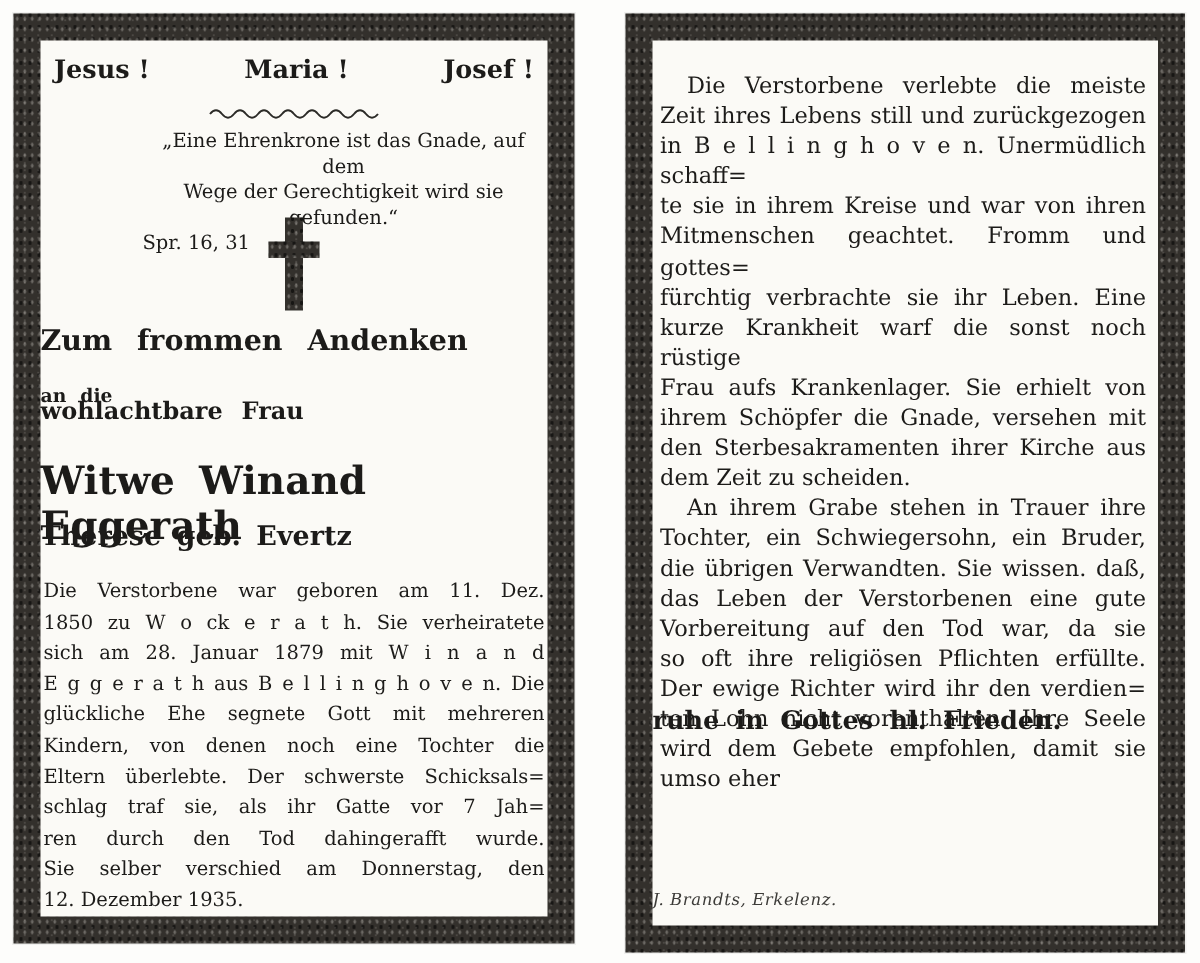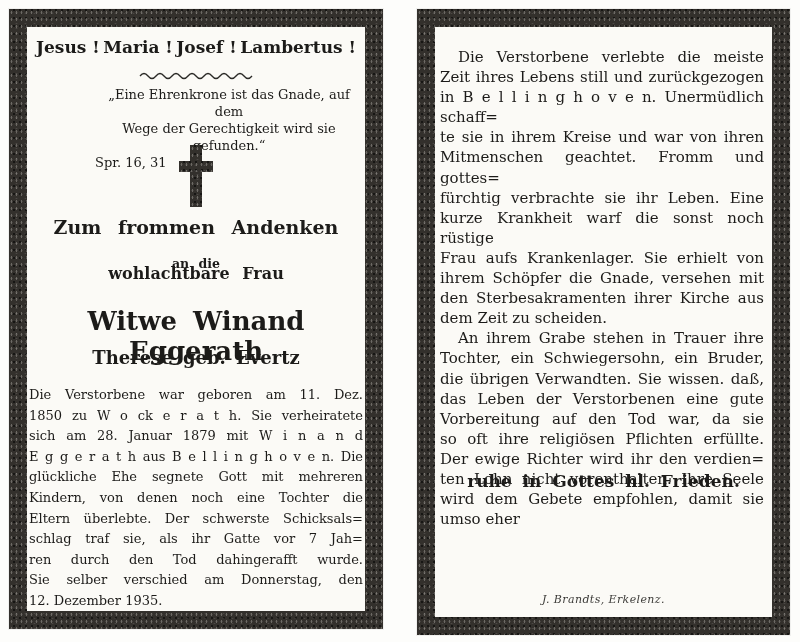--- a/index.html
+++ b/index.html
@@ -21,21 +21,21 @@
       radial-gradient(rgba(0,0,0,0.55) 0.9px, transparent 1.2px);
     background-size:5px 7px, 9px 5px, 6px 8px;
     background-position:0 0, 3px 2px, 2px 5px;
   }
 
   .page { position:absolute; box-shadow:0 0 0 1px rgba(0,0,0,0.05); }
   .page.left  { left:9px;  top:9px; width:374px; height:620px; }
   .page.right { left:417px; top:9px; width:373px; height:626px; }
   .page-inner { position:absolute; inset:18px; background:#fbfaf6; }
 
-  .abs-c { position:absolute; left:0; right:0; text-align:center; }
+  .abs-c { position:absolute; left:0; right:0; }
 
   
   .invocation {
     position:absolute; top:10px; left:9px; right:9px;
     display:flex; justify-content:space-between;
     font-size:17px; font-weight:bold; white-space:nowrap;
   }
   .wavy { position:absolute; top:43px; left:50%; transform:translateX(-50%); }
   .quote {
     position:absolute; top:59px; left:68px; right:2px;
@@ -68,21 +68,20 @@
 
 <div class="stage">
 
   <section class="page left speckle">
     <div class="page-inner">
 
       <div class="invocation">
           <span>Jesus !</span>
           <span>Maria !</span>
           <span>Josef !</span>
-          <span>Lambertus !</span>
         </div>
 
       <svg class="wavy" width="116" height="10" viewBox="0 0 116 10">
         <path d="M2 6 q4 -5 8 0 t8 0 t8 0 t8 0 t8 0 t8 0 t8 0 t8 0 t8 0 t8 0 t8 0 t8 0 t8 0 t8 0" fill="none" stroke="#2b2a27" stroke-width="1.3"></path>
       </svg>
 
       <div class="quote">
         <div>„Eine Ehrenkrone ist das Gnade, auf dem</div>
         <div>Wege der Gerechtigkeit wird sie gefunden.“</div>
         <div class="ref">Spr. 16, 31</div>

